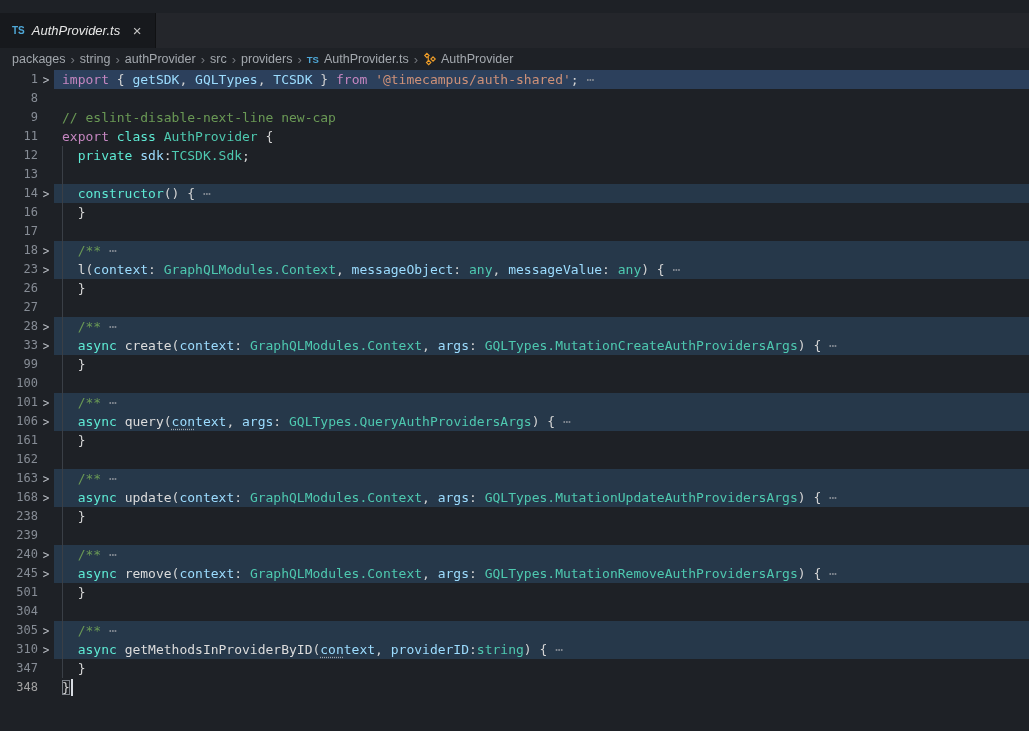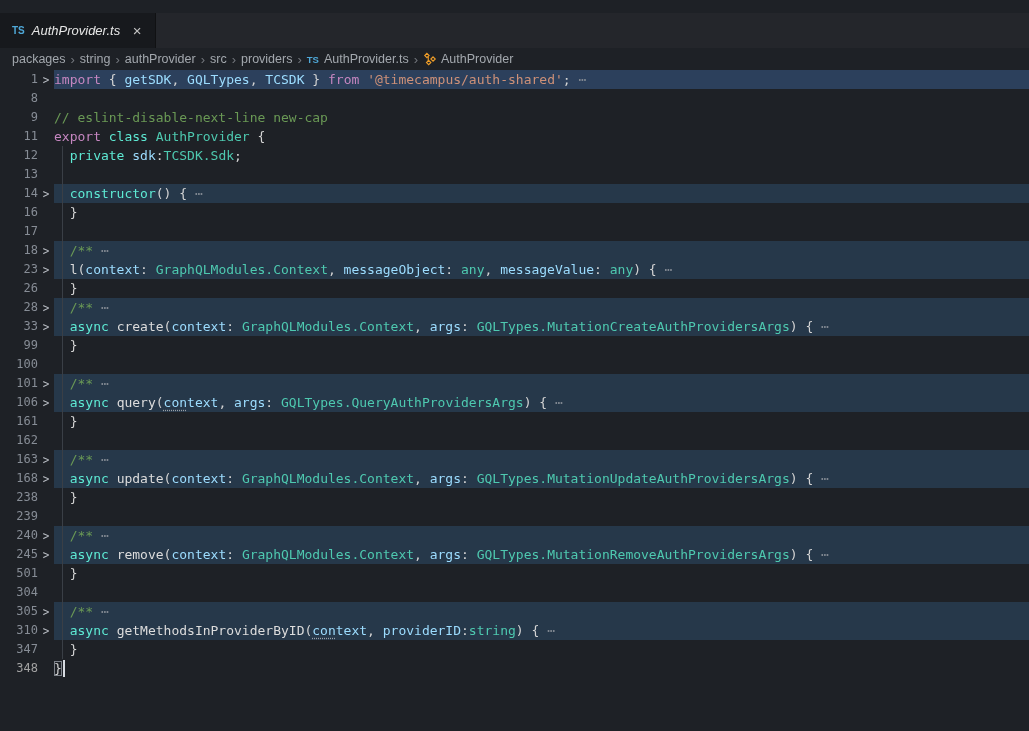--- a/index.html
+++ b/index.html
@@ -77,20 +77,21 @@
   .chev {
     flex: 0 0 16px; text-align: center;
     color: #b8bcc2; font-size: 11px;
     transform: scaleY(1.15);
     cursor: pointer;
   }
   .content {
     flex: 1 1 auto;
     white-space: pre;
     color: #d4d4d4;
+    padding-left: 8px;
     position: relative;
     cursor: text;
   }
   .content.hl  { background: #26384a; }
   .content.hl-sel { background: #2c405c; }
   .indent-guide {
     position: absolute; left: 8px; top: 0; bottom: 0;
     width: 1px; background: #3a3f46;
   }
   .tok { position: relative; z-index: 1; }
@@ -254,20 +255,27 @@
       </div>
       <div class="code-line">
         <div class="gutter">
           <span class="line-num">26</span>
           <span class="chev"></span>
         </div>
         <div class="content"><span class="indent-guide"></span><span class="tok tk-pl">  }</span></div>
       </div>
       <div class="code-line">
         <div class="gutter">
+          <span class="line-num">27</span>
+          <span class="chev"></span>
+        </div>
+        <div class="content"><span class="indent-guide"></span></div>
+      </div>
+      <div class="code-line">
+        <div class="gutter">
           <span class="line-num">28</span>
           <span class="chev">&gt;</span>
         </div>
         <div class="content hl"><span class="indent-guide"></span><span class="tok tk-pl">  </span><span class="tok tk-cm">/**</span><span class="tok tk-fold"> ⋯</span></div>
       </div>
       <div class="code-line">
         <div class="gutter">
           <span class="line-num">33</span>
           <span class="chev">&gt;</span>
         </div>

